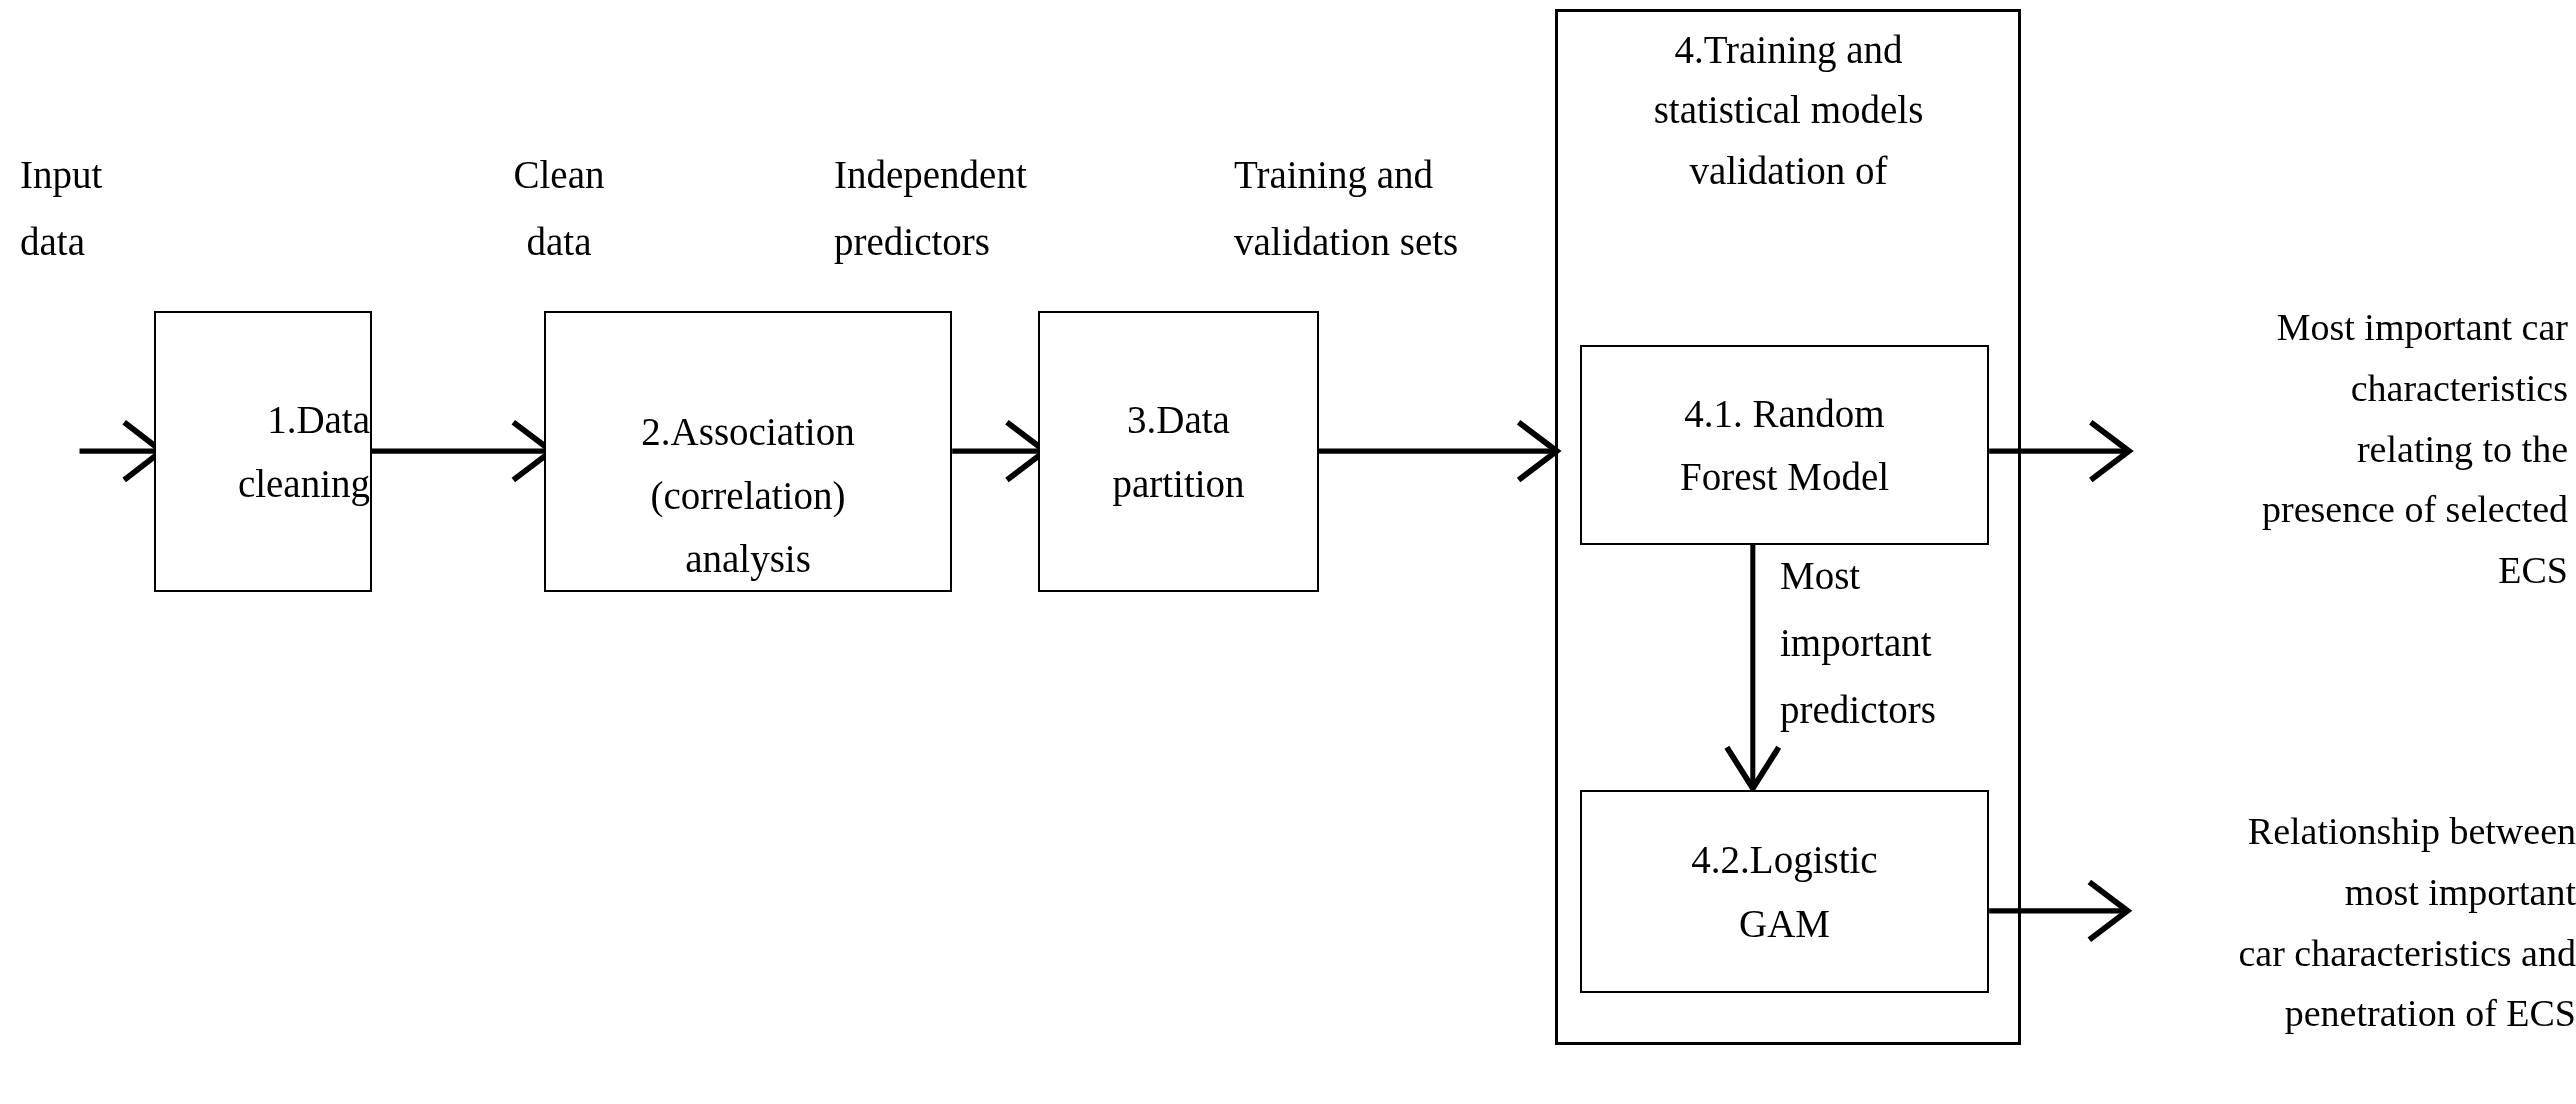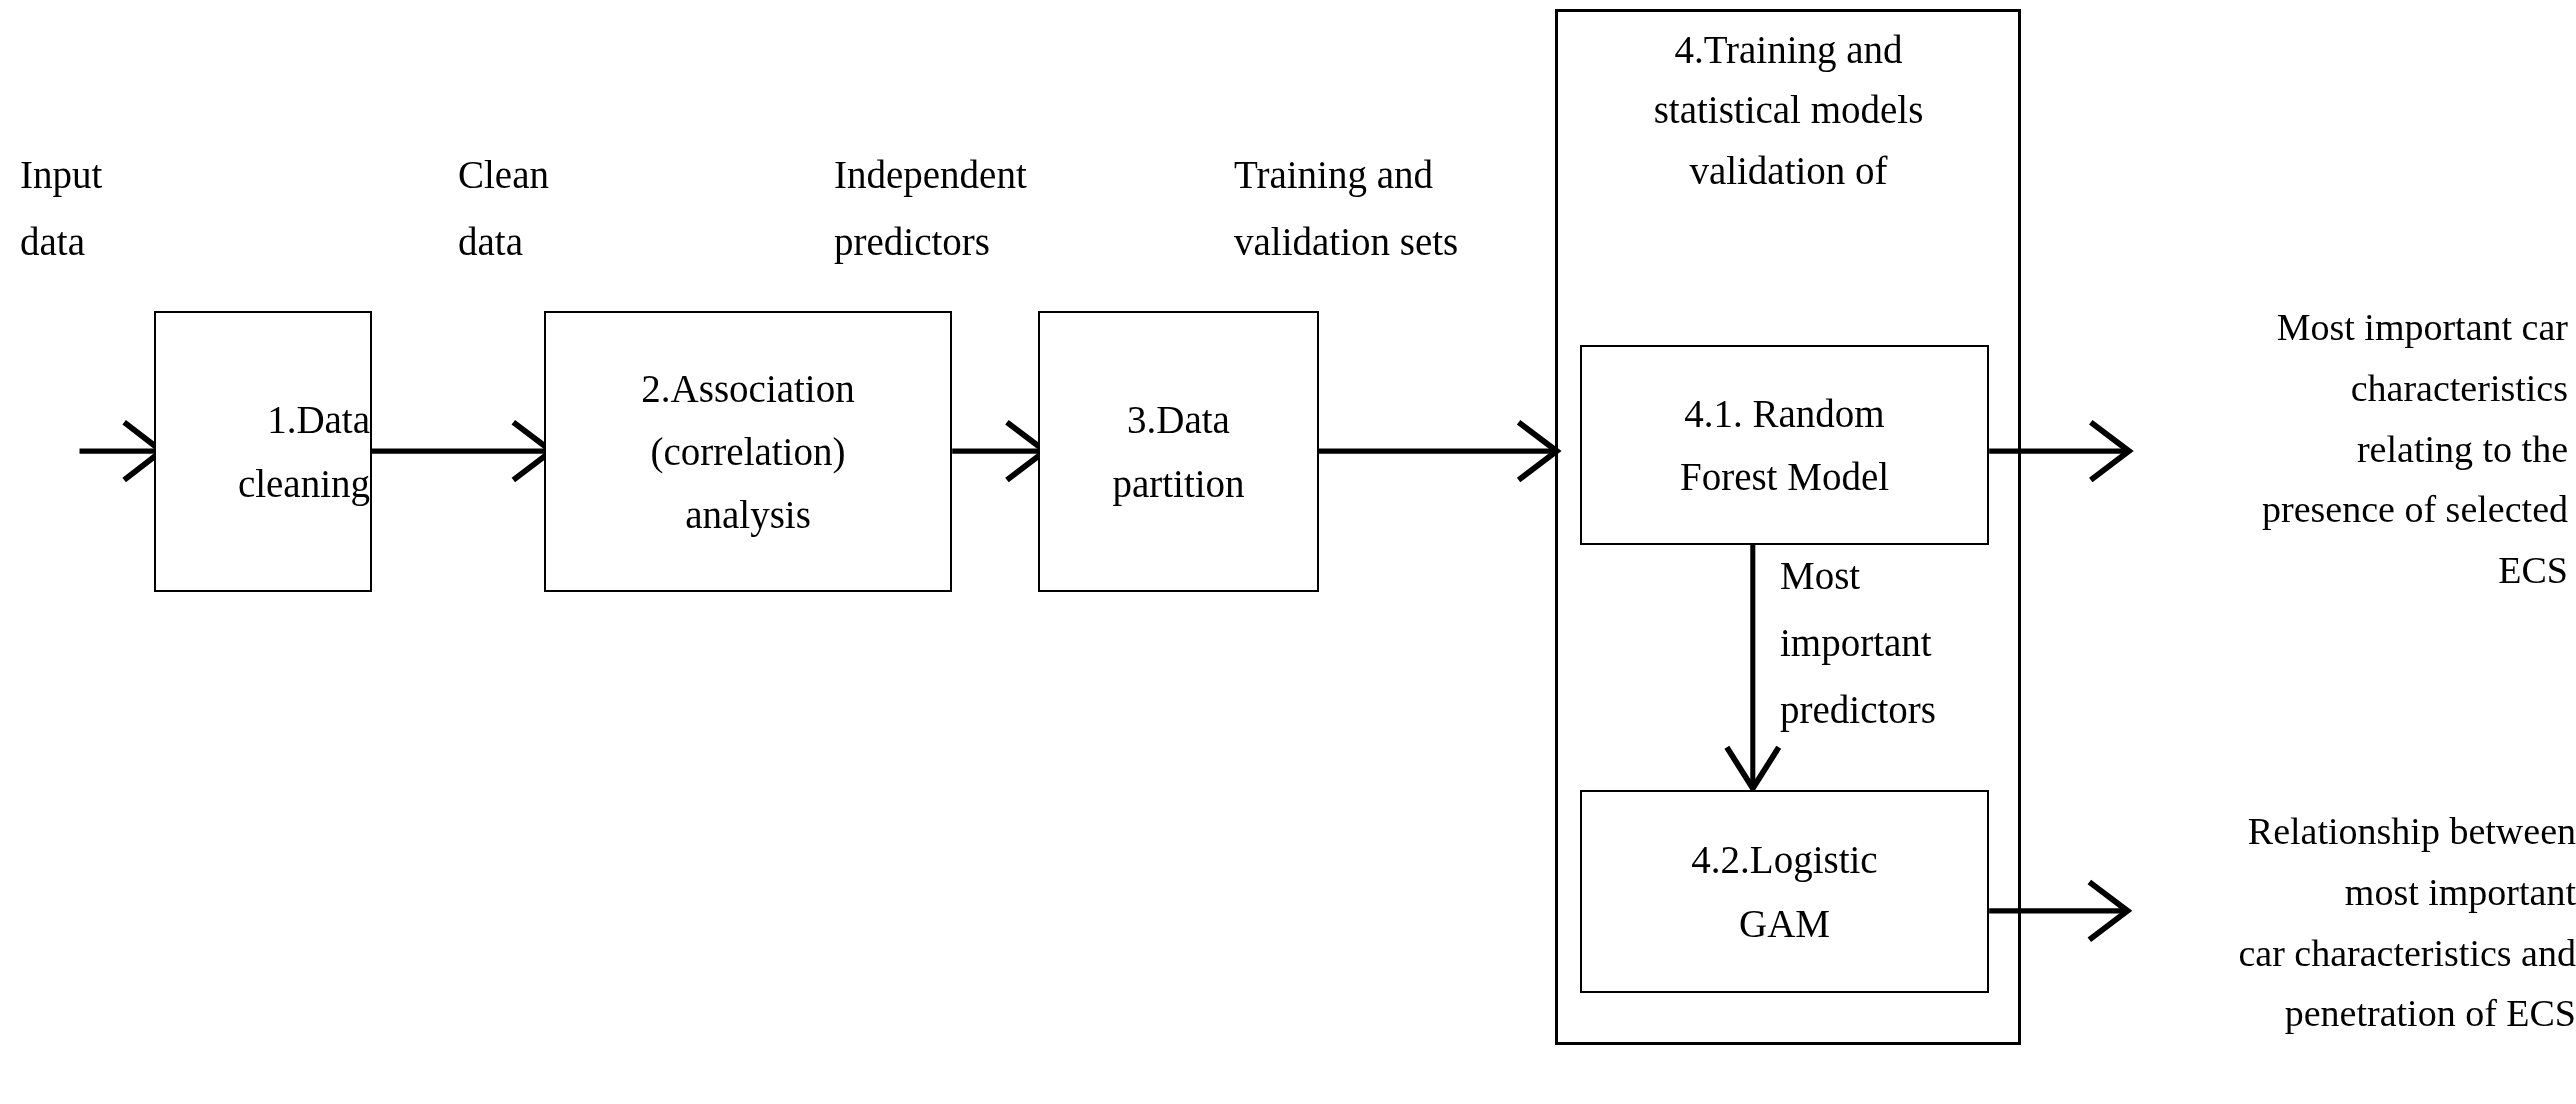--- a/index.html
+++ b/index.html
@@ -105,21 +105,21 @@
         <polyline points="2899,1224 2952,1264 2899,1304" stroke-width="8"></polyline>
       </g>
     </g>
   </svg>
 
   <div class="edge-label" style="left:20px; top:141px; width:195px;">
     <span class="nb-line">Input</span>
     <span class="nb-line">data</span>
   </div>
 
-  <div class="edge-label" style="left:458px; top:141px; width:202px;">
+  <div class="edge-label" style="left:458px; top:141px; width:202px;text-align:center;">
     <span class="nb-line">Clean</span>
     <span class="nb-line">data</span>
   </div>
 
   <div class="edge-label" style="left:834px; top:141px; width:339px;">
     <span class="nb-line">Independent</span>
     <span class="nb-line">predictors</span>
   </div>
 
   <div class="edge-label" style="left:1234px; top:141px; width:332px;">
@@ -131,21 +131,21 @@
     <span class="nb-line">Most</span>
     <span class="nb-line">important</span>
     <span class="nb-line">predictors</span>
   </div>
 
   <div class="node-box" style="left:154px; top:311px; width:218px; height:281px;align-items:flex-end;">
     <span class="nb-line">1.Data</span>
     <span class="nb-line">cleaning</span>
   </div>
 
-  <div class="node-box" style="left:544px; top:311px; width:408px; height:281px;">
+  <div class="node-box" style="left:544px; top:311px; width:408px; height:281px;justify-content:flex-end;">
     <span class="nb-line">2.Association</span>
     <span class="nb-line">(correlation)</span>
     <span class="nb-line">analysis</span>
   </div>
 
   <div class="node-box" style="left:1038px; top:311px; width:281px; height:281px;">
     <span class="nb-line">3.Data</span>
     <span class="nb-line">partition</span>
   </div>
 

